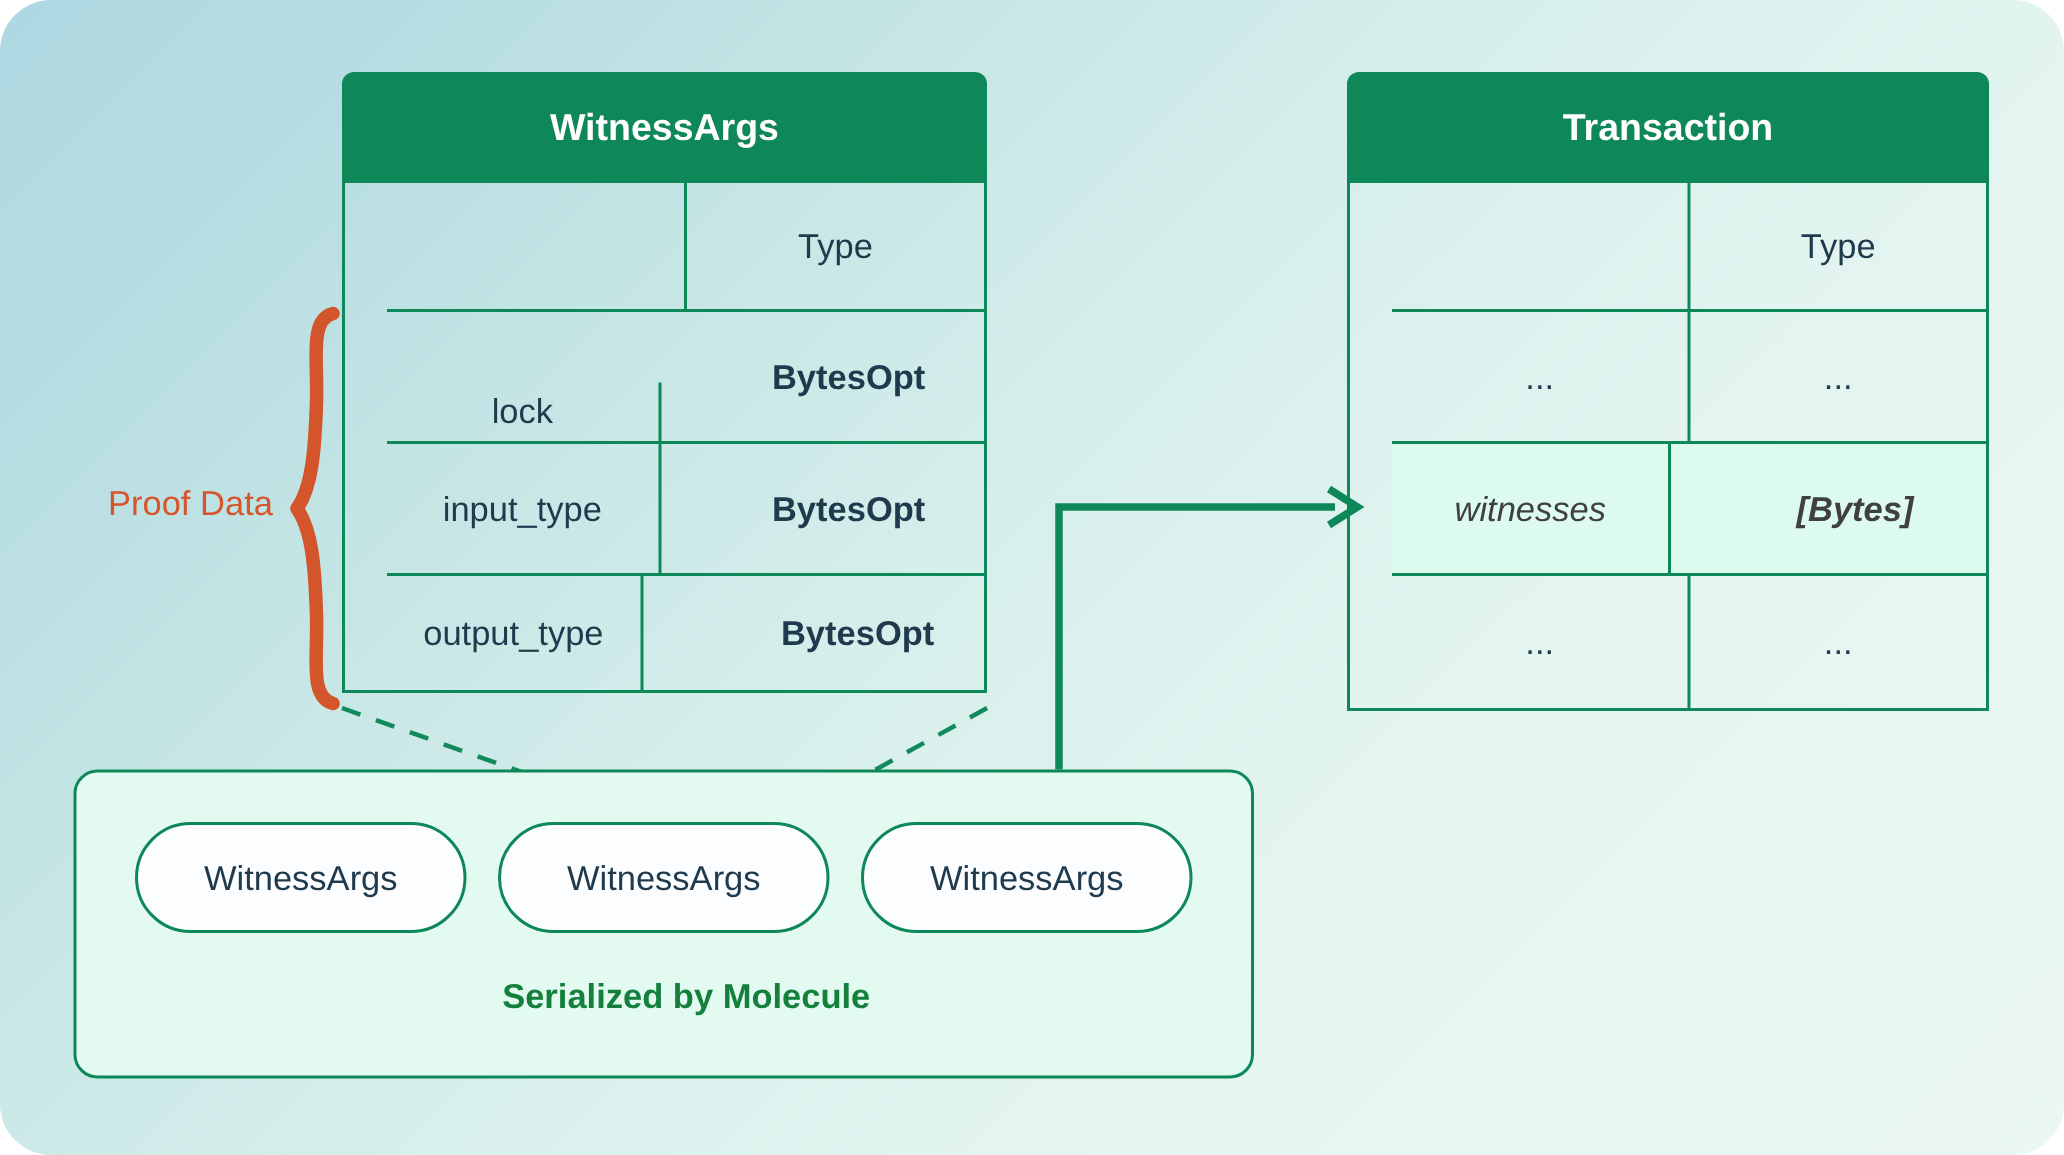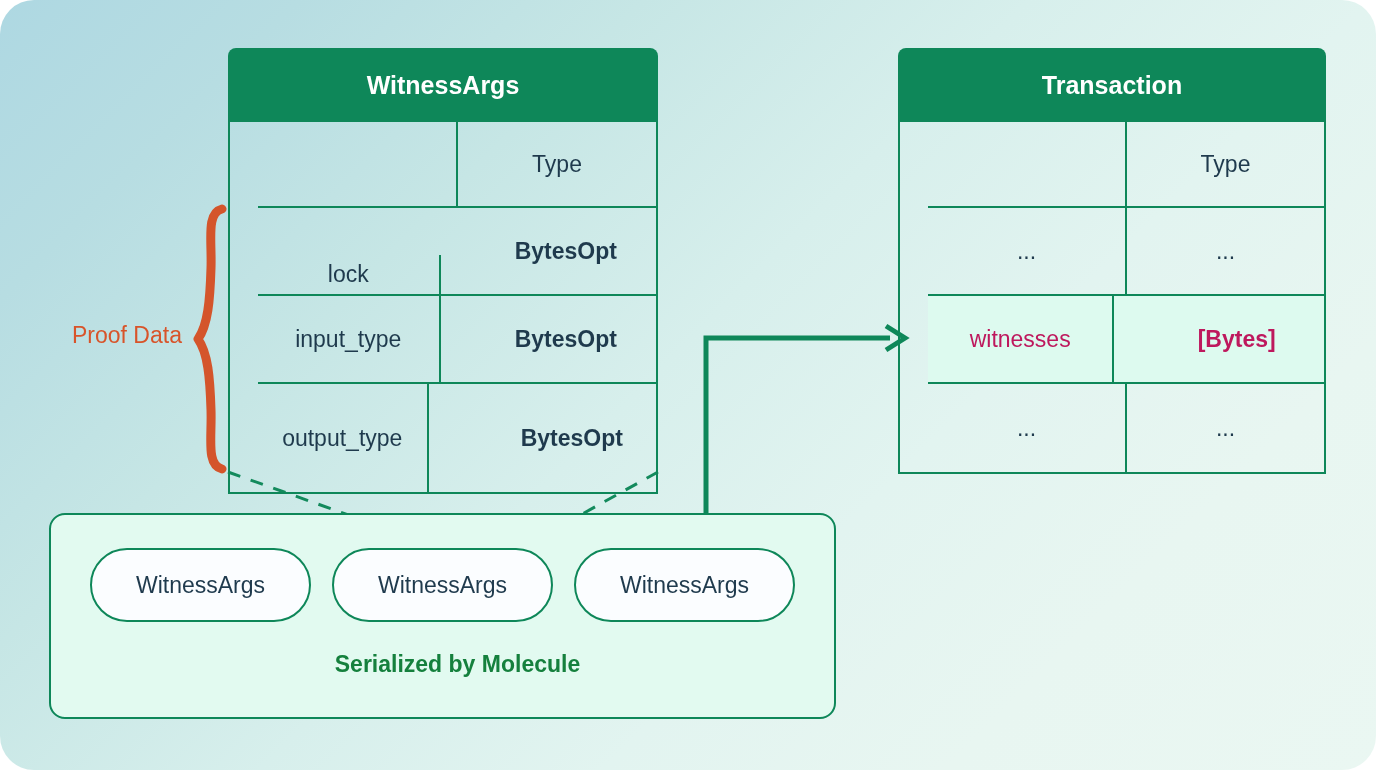--- a/index.html
+++ b/index.html
@@ -67,21 +67,21 @@
     text-align: center;
     overflow: hidden;
   }
   .tcell.left {
     border-right: 2px solid #0e8759;
   }
   .tcell.bold { font-weight: bold; margin-left: 35px; }
   .trow.highlight {
     background: #ddfaef;
   }
-  .trow.highlight .tcell { color: #be185d; }
+  .trow.highlight .tcell { color: #404040; font-style: italic; }
   #proof-label {
     position: absolute;
     left: 49px;
     top: 324px;
     width: 145px;
     text-align: left;
     font-size: 23px;
     color: #d8542a;
     line-height: 1;
     margin-left: 23px;
@@ -178,21 +178,21 @@
       <div class="trow" style="height:88px;">
         <div class="tcell left" style="width:214px;margin-top:47px;">lock</div>
         <div class="tcell bold" style="width:212px;">BytesOpt</div>
       </div>
 
       <div class="trow" style="height:88px;">
         <div class="tcell left" style="width:214px;">input_type</div>
         <div class="tcell bold" style="width:212px;">BytesOpt</div>
       </div>
 
-      <div class="trow" style="height:108px;gap:24px;">
+      <div class="trow" style="height:76px;gap:24px;">
         <div class="tcell left" style="width:214px;">output_type</div>
         <div class="tcell bold" style="width:212px;">BytesOpt</div>
       </div>
 
     </div>
   </div>
 
   <div class="table" style="left:898px; top:48px; width:428px;border-radius:24px;">
     <div class="table-header" style="height:74px;">Transaction</div>
     <div class="table-body">

